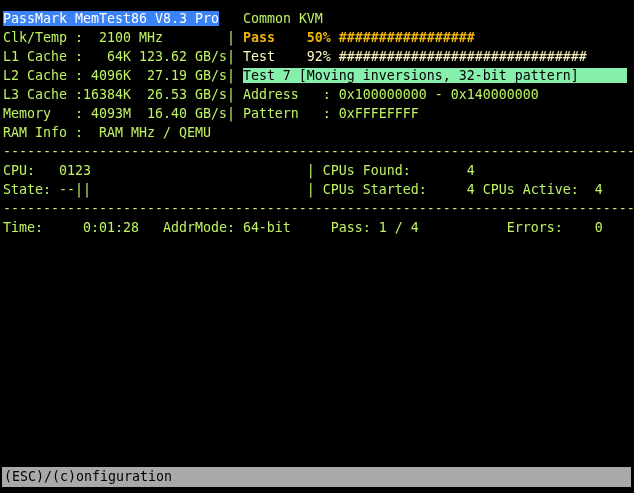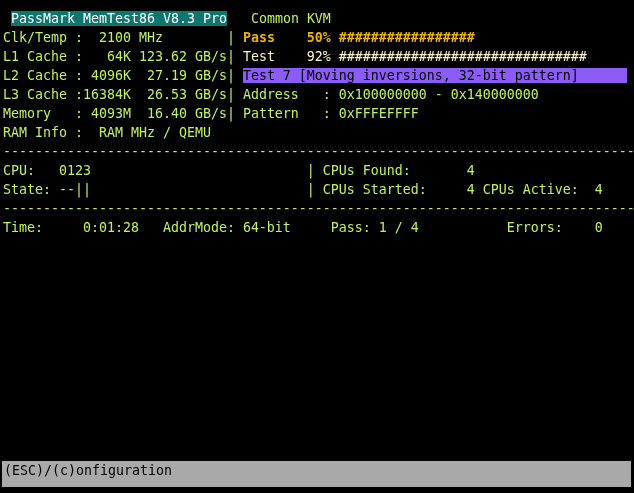--- a/index.html
+++ b/index.html
@@ -3,25 +3,25 @@
 <meta charset="utf-8">
 <style>
   html,body{margin:0;padding:0;background:#000;}
   body{width:634px;height:493px;overflow:hidden;position:relative;
        font-family:"DejaVu Sans Mono",monospace;}
   .console{position:absolute;top:9px;left:3px;width:632px;
            font-size:13.29px;line-height:19px;white-space:pre;color:#b7b7b7;}
   .row{height:19px;}
   .seg{white-space:pre;}
   .seg.plain{color:#bef264;}
-  .seg.title{background:#0f766e;color:#ffffff;margin-left:8px;}
+  .seg.title{background:#3b82f6;color:#ffffff;}
   .seg.green{color:#eab308;font-weight:bold;}
   .seg.yellow{color:#fef9c3;}
-  .seg.hilite{background:#8b5cf6;color:#000000;}
-  .statusbar{position:absolute;left:2px;right:3px;bottom:6px;height:26px;
+  .seg.hilite{background:#86efac;color:#000000;}
+  .statusbar{position:absolute;left:2px;right:3px;bottom:6px;height:20px;
              background:#a9a9a9;color:#000;font-size:13.29px;line-height:19px;
              white-space:pre;padding-left:2px;}
 </style>
 </head>
 <body>
 
 <div class="console"><div class="row"><span class="seg title">PassMark MemTest86 V8.3 Pro</span><span class="seg plain">   </span><span class="seg plain">Common KVM</span></div><div class="row"><span class="seg plain">Clk/Temp :  2100 MHz        | </span><span class="seg green">Pass    50% #################</span></div><div class="row"><span class="seg plain">L1 Cache :   64K 123.62 GB/s| </span><span class="seg yellow">Test    92% ###############################</span></div><div class="row"><span class="seg plain">L2 Cache : 4096K  27.19 GB/s| </span><span class="seg hilite">Test 7 [Moving inversions, 32-bit pattern]      </span></div><div class="row"><span class="seg plain">L3 Cache :16384K  26.53 GB/s| </span><span class="seg plain">Address   : 0x100000000 - 0x140000000</span></div><div class="row"><span class="seg plain">Memory   : 4093M  16.40 GB/s| </span><span class="seg plain">Pattern   : 0xFFFEFFFF</span></div><div class="row"><span class="seg plain">RAM Info :  RAM MHz / QEMU</span></div><div class="row"><span class="seg plain">-------------------------------------------------------------------------------</span></div><div class="row"><span class="seg plain">CPU:   0123                           | CPUs Found:       4</span></div><div class="row"><span class="seg plain">State: --||                           | CPUs Started:     4 CPUs Active:  4</span></div><div class="row"><span class="seg plain">-------------------------------------------------------------------------------</span></div><div class="row"><span class="seg plain">Time:     0:01:28   AddrMode: 64-bit     Pass: 1 / 4           Errors:    0</span></div></div>
 
 <div class="statusbar"><span>(ESC)/(c)onfiguration</span></div>
 

